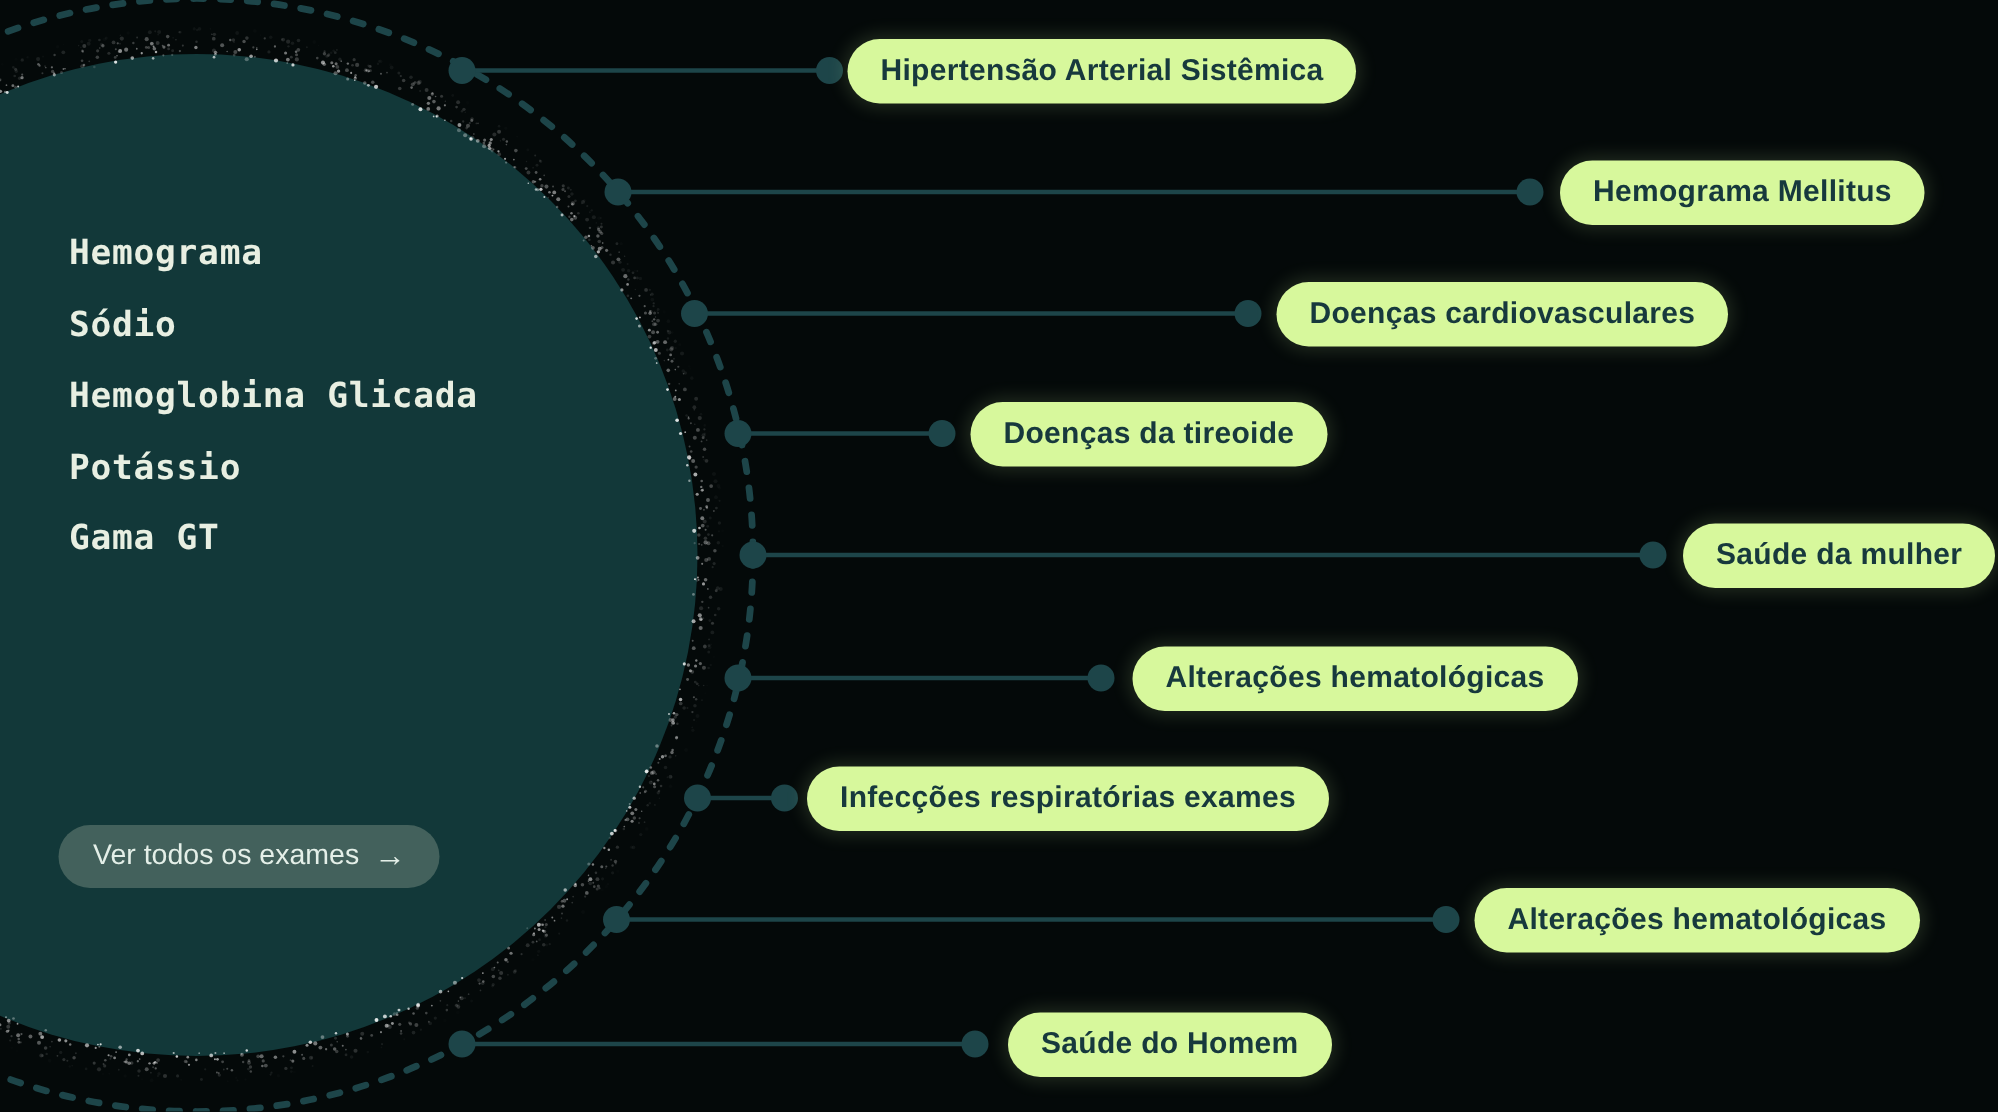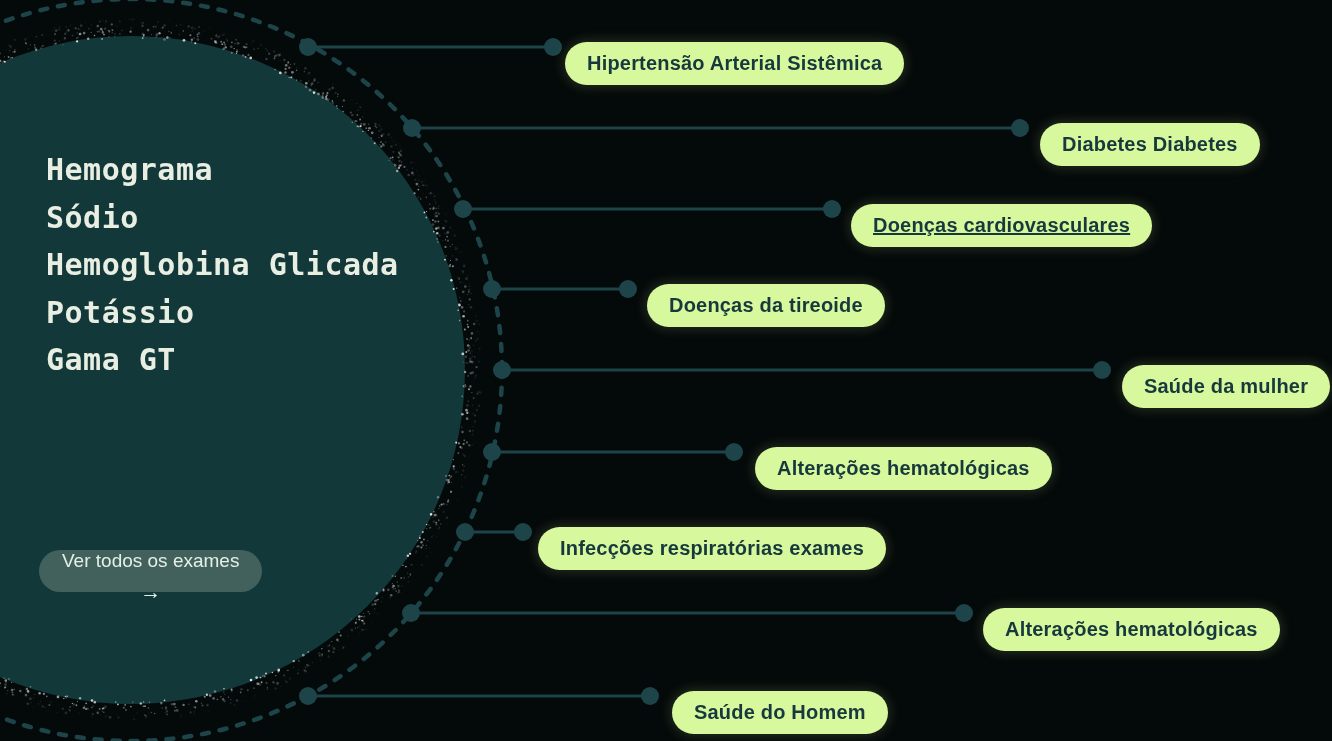--- a/index.html
+++ b/index.html
@@ -29,21 +29,21 @@
     position:absolute;left:0;top:0;width:1332px;height:741px;
     display:block;
   }
   
   .exam-list{
     position:absolute;
     left:46px;top:146px;
     list-style:none;
     font-family:"DejaVu Sans Mono", monospace;
     font-weight:700;
-    font-size:30px;
+    font-size:23px;
     line-height:47.5px;
     color:var(--exam-text);
     letter-spacing:0.5px;
     white-space:nowrap;
   }
   
   .see-all-btn{
     position:absolute;
     left:39px;top:550px;
     height:42px;
@@ -52,21 +52,20 @@
     background:var(--button-bg);
     color:var(--button-text);
     font-family:"Liberation Sans", sans-serif;
     font-size:19px;
     display:inline-flex;
     align-items:center;
     gap:10px;
     padding:0 23px;
     cursor:pointer;
     white-space:nowrap;
-    flex-direction:column;
   }
   .see-all-btn .arrow{
     font-size:21px;
     line-height:1;
     transform:translateY(-1px);
   }
   
   .pill{
     position:absolute;
     height:43px;
@@ -76,21 +75,20 @@
     font-family:"Liberation Sans", sans-serif;
     font-weight:700;
     font-size:20px;
     letter-spacing:0.2px;
     display:inline-flex;
     align-items:center;
     justify-content:center;
     padding:0 22px;
     white-space:nowrap;
     box-shadow:0 0 12px 3px rgba(215,248,160,0.14);
-    margin-top:16px;
   }
 </style>
 </head>
 <body>
 
 <div class="stage">
   <svg id="diagram-svg" viewBox="0 0 1332 741">
       <circle cx="131" cy="370" r="334" fill="#123839"></circle>
       <g>
         <circle cx="466.1" cy="362.7" r="0.71" fill="#ffffff" opacity="0.25"></circle>
@@ -1197,22 +1195,22 @@
       <li>Gama GT</li>
     </ul>
 
   <button class="see-all-btn">
     <span>Ver todos os exames</span>
     <span class="arrow">→</span>
   </button>
 
   <div id="pill-layer">
       <div class="pill" style="left: 565px; top: 25.5px;">Hipertensão Arterial Sistêmica</div>
-      <div class="pill" style="left: 1040px; top: 106.5px;">Diabetes Diabetes</div>
-      <div class="pill" style="left: 851px; top: 187.5px; text-decoration: underline;">Doenças cardiovasculares</div>
+      <div class="pill" style="left: 1040px; top: 106.5px;">Hemograma Mellitus</div>
+      <div class="pill" style="left: 851px; top: 187.5px;">Doenças cardiovasculares</div>
       <div class="pill" style="left: 647px; top: 267.5px;">Doenças da tireoide</div>
       <div class="pill" style="left: 1122px; top: 348.5px;">Saúde da mulher</div>
       <div class="pill" style="left: 755px; top: 430.5px;">Alterações hematológicas</div>
       <div class="pill" style="left: 538px; top: 510.5px;">Infecções respiratórias exames</div>
       <div class="pill" style="left: 983px; top: 591.5px;">Alterações hematológicas</div>
       <div class="pill" style="left: 672px; top: 674.5px;">Saúde do Homem</div>
     </div>
 </div>
 
 </body></html>

